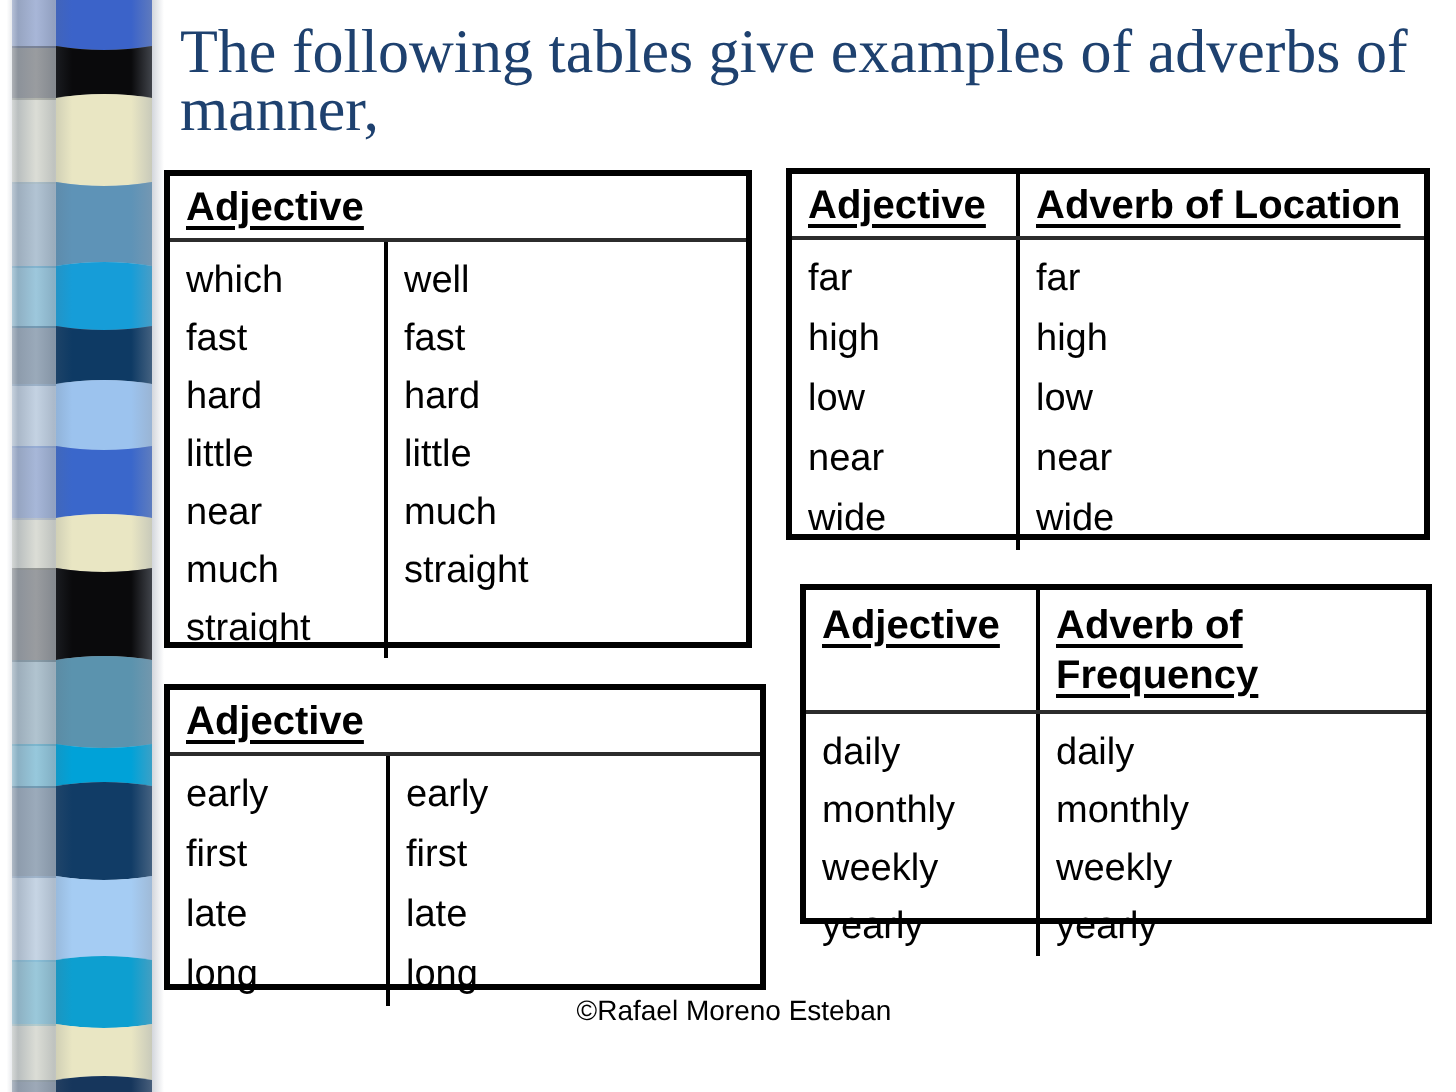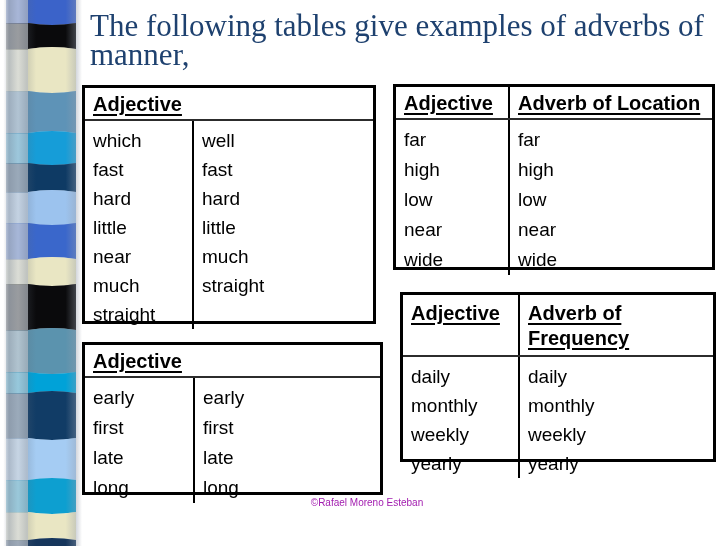--- a/index.html
+++ b/index.html
@@ -76,22 +76,22 @@
 
   .t-manner    { left: 82px;  top: 85px;  width: 294px; height: 239px; --c1: 107px; --lh: 29px; }
   .t-location  { left: 393px; top: 84px;  width: 322px; height: 186px; --c1: 112px; --lh: 30px; }
   .t-frequency { left: 400px; top: 292px; width: 316px; height: 170px; --c1: 115px; --lh: 29px; --hlh: 25px; }
   .t-time      { left: 82px;  top: 342px; width: 301px; height: 153px; --c1: 108px; --lh: 30px; }
 
   
   .footer {
     position: absolute; left: 82px; top: 497px; width: 570px;
     text-align: center;
-    font-size: 10px;
-    color: #a21caf;
+    font-size: 14px;
+    color: #000000;
   }
 </style>
 </head>
 <body>
 
 <div class="slide">
 
   <div class="ribbon">
     <svg id="strip-svg" viewBox="0 0 82 546" preserveAspectRatio="none">
         <rect x="6" y="0" width="70" height="24" fill="#3b63c9" opacity="0.45"></rect>

